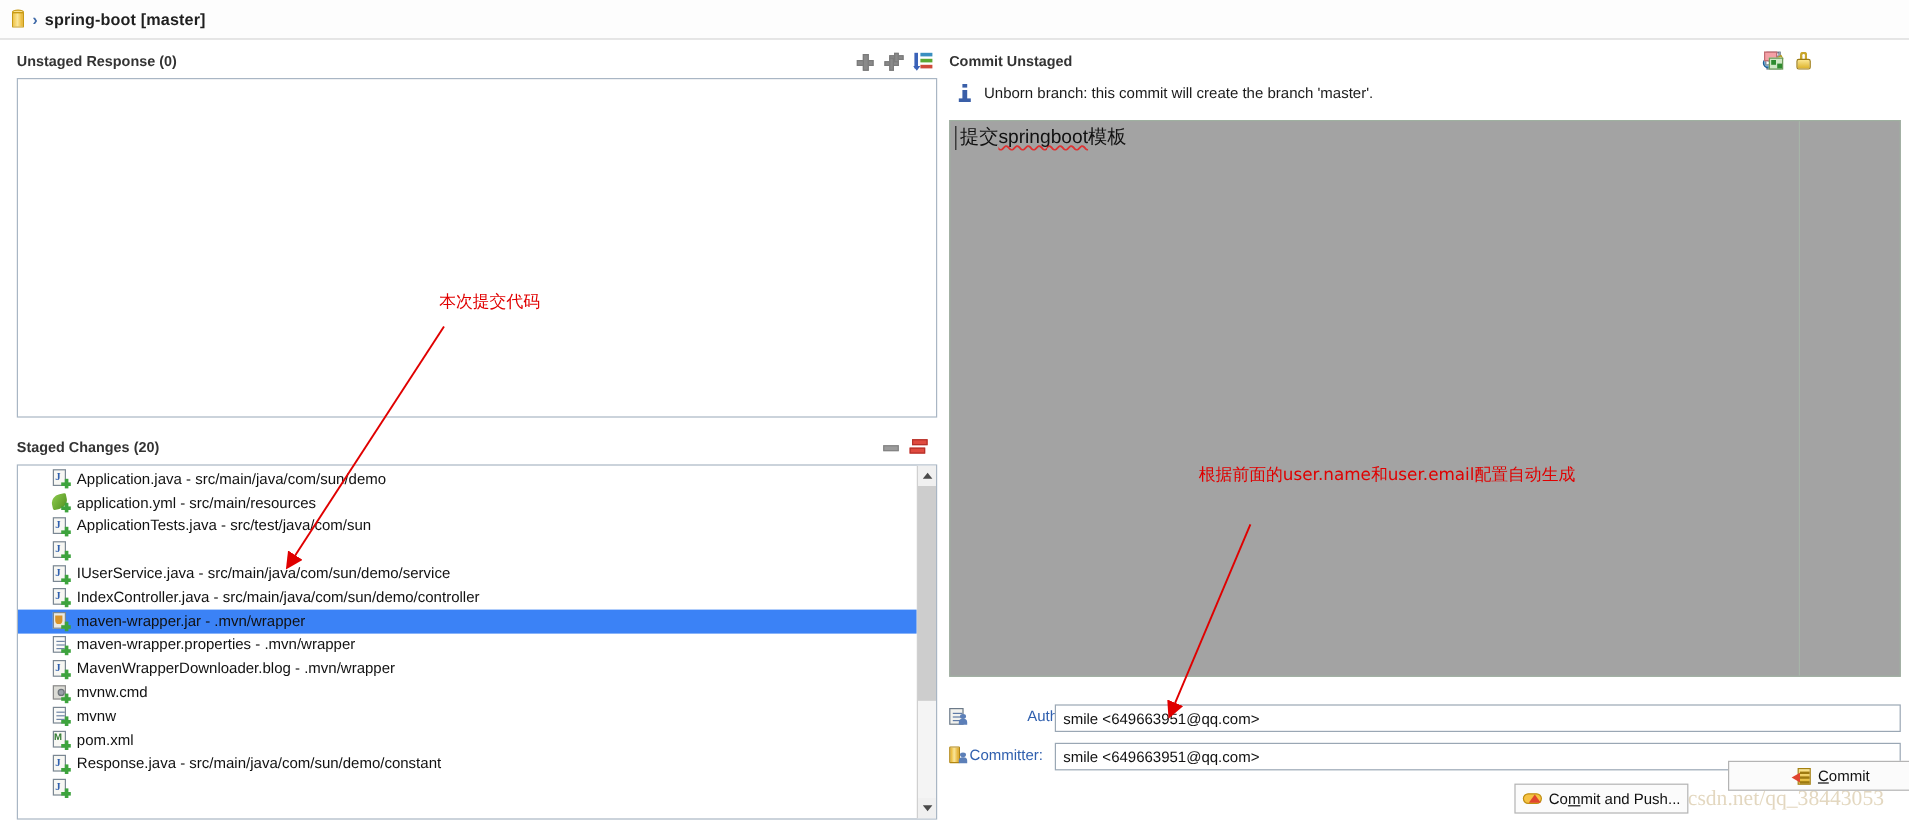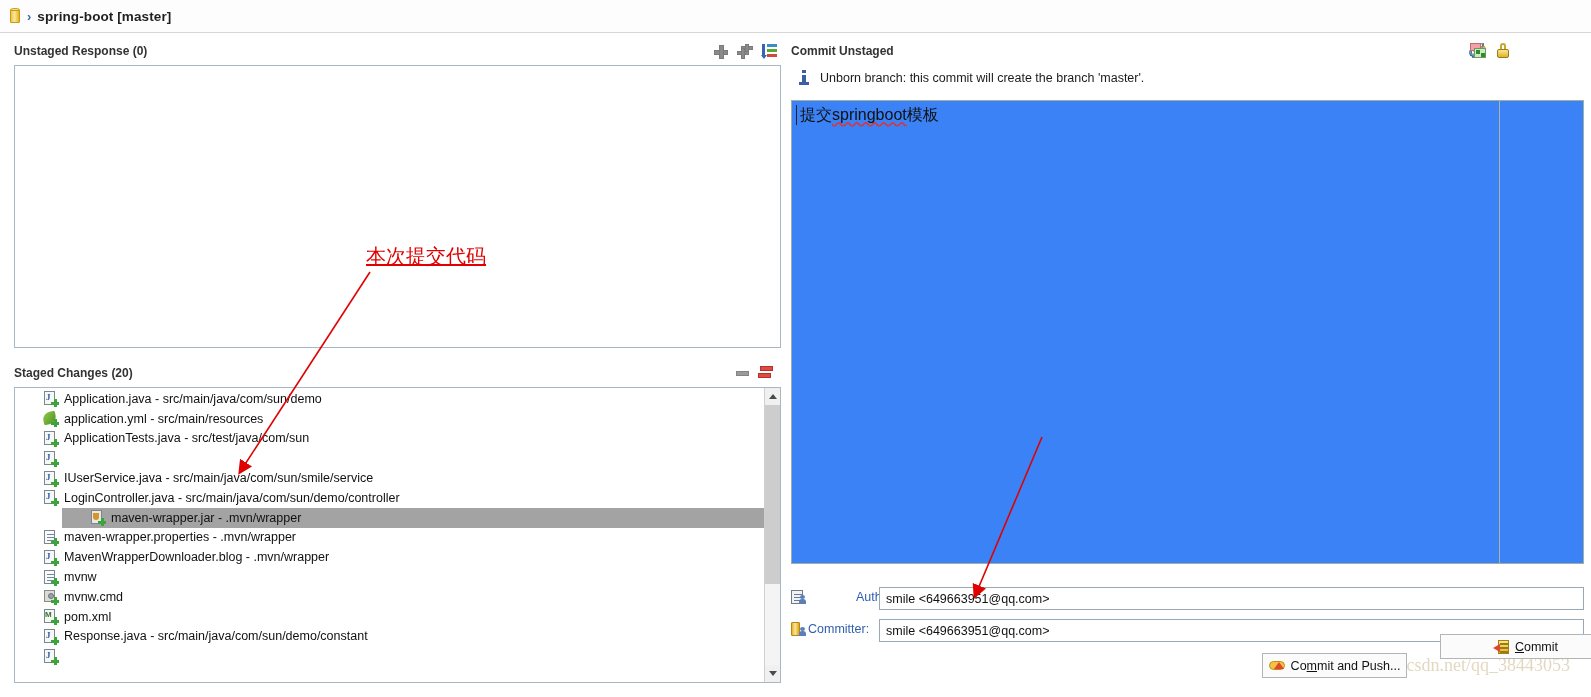--- a/index.html
+++ b/index.html
@@ -96,40 +96,40 @@
   .infoline { position:absolute; display:flex; align-items:center; gap:11px; }
   .ic-info { width:10px; height:15px; position:relative; }
   .ic-info .dot { position:absolute; left:3px; top:0; width:4px; height:3px; background:#3a5fa8; }
   .ic-info .stem { position:absolute; left:3px; top:5px; width:4px; height:10px; background:#3a5fa8; }
   .ic-info .base { position:absolute; left:0px; top:12px; width:10px; height:3px; background:#3a5fa8; }
   .info-text { font-size:12.5px; color:#1b1b1b; }
 
   
   #commit-msg-box {
     position:absolute; left:791px; top:100px; width:793px; height:464px;
-    background:#3b82f6; border:1px solid #9fb0a0;
+    background:#a3a3a3; border:1px solid #9fb0a0;
   }
   #commit-msg-box .margin-guide { position:absolute; left:707px; top:0; width:1px; height:100%;
     background:#a7b4a8; }
   #commit-msg-text {
     position:absolute; left:4px; top:4px; font-size:16px; color:#111;
     white-space:pre; line-height:20px;
     border-left:1px solid #222; padding-left:3px;
   }
   #commit-msg-text .sp {
     text-decoration: underline wavy #d33;
     text-decoration-skip-ink: none;
   }
 
   
   #staged-list-box { position:absolute; left:14px; top:387px; width:767px; height:296px;
     border:1px solid #a9b6c4; background:#fff; overflow:hidden; }
   .flist { position:absolute; left:0; top:1px; right:16px; }
   .frow { height:19.8px; display:flex; align-items:center; padding-left:28px; font-size:12.5px; color:#111; }
-  .frow.sel { background:#a3a3a3;margin-left:47px; }
+  .frow.sel { background:#3b82f6; }
   .fname { white-space:nowrap; }
   .ficon { width:15px; height:15px; position:relative; margin-right:6px; flex:none; }
 
   
   .fi-doc .pg { position:absolute; left:1px; top:0; width:11px; height:14px;
       background:#fafaf8; border:1px solid #7a8793; }
   .fi-doc .pg .l { position:absolute; left:2px; width:7px; height:1px; background:#6f86a6; }
   .fi-java .pg { position:absolute; left:1px; top:0; width:11px; height:14px;
       background:#f7f7f3; border:1px solid #7a8793; }
   .fi-java .j { position:absolute; left:3px; top:2px; font-size:9px; font-weight:bold;
@@ -199,22 +199,22 @@
   .ic-push .up { position:absolute; left:5px; top:3px; width:0; height:0;
      border-left:5px solid transparent; border-right:5px solid transparent; border-bottom:7px solid #e0452f; }
   .ic-commit { width:16px; height:14px; position:relative; }
   .ic-commit .blk { position:absolute; left:5px; top:0; width:11px; height:14px;
      background:linear-gradient(180deg,#fbe68f,#e0b32c); border:1px solid #a4800f; }
   .ic-commit .blk .s { position:absolute; left:1px; width:8px; height:2px; background:#9d7a10; }
   .ic-commit .ar { position:absolute; left:0; top:4px; width:0; height:0;
      border-top:4px solid transparent; border-bottom:4px solid transparent; border-right:7px solid #e0452f; }
 
   
-  .anno { position:absolute; color:#e00000; font-size:20px; white-space:nowrap;
-     font-family:"DejaVu Sans", sans-serif;text-decoration:underline; }
+  .anno { position:absolute; color:#e00000; font-size:14px; white-space:nowrap;
+     font-family:"DejaVu Sans", sans-serif; }
   .anno-svg { position:absolute; left:0; top:0; width:1591px; height:697px; pointer-events:none; }
 
   .watermark { position:absolute; font-size:18px; color:#d9c9a8; opacity:.72;
      white-space:nowrap; font-family:"Liberation Serif", serif; }
 </style>
 </head>
 <body>
 
 <div id="root">
 
@@ -319,33 +319,33 @@
 
       <div class="frow">
         <span class="ficon fi-java">
           <span class="pg"></span>
             <span class="j">J</span>
             <span class="add">
               <i class="h"></i>
               <i class="v"></i>
             </span>
           </span>
-        <span class="fname">IUserService.java - src/main/java/com/sun/smile/service</span>
-      </div>
-
-      <div class="frow">
-        <span class="ficon fi-java">
-          <span class="pg"></span>
-            <span class="j">J</span>
-            <span class="add">
-              <i class="h"></i>
-              <i class="v"></i>
-            </span>
-          </span>
-        <span class="fname">LoginController.java - src/main/java/com/sun/demo/controller</span>
+        <span class="fname">IUserService.java - src/main/java/com/sun/demo/service</span>
+      </div>
+
+      <div class="frow">
+        <span class="ficon fi-java">
+          <span class="pg"></span>
+            <span class="j">J</span>
+            <span class="add">
+              <i class="h"></i>
+              <i class="v"></i>
+            </span>
+          </span>
+        <span class="fname">IndexController.java - src/main/java/com/sun/demo/controller</span>
       </div>
 
       <div class="frow sel">
         <span class="ficon fi-jar">
           <span class="pg"></span>
             <span class="cup"></span>
             <span class="add">
               <i class="h"></i>
               <i class="v"></i>
             </span>
@@ -374,44 +374,44 @@
             <span class="j">J</span>
             <span class="add">
               <i class="h"></i>
               <i class="v"></i>
             </span>
           </span>
         <span class="fname">MavenWrapperDownloader.blog - .mvn/wrapper</span>
       </div>
 
       <div class="frow">
+        <span class="ficon fi-cmd">
+          <span class="pg"></span>
+            <span class="gear"></span>
+            <span class="add">
+              <i class="h"></i>
+              <i class="v"></i>
+            </span>
+          </span>
+        <span class="fname">mvnw.cmd</span>
+      </div>
+
+      <div class="frow">
         <span class="ficon fi-doc">
           <span class="pg">
               <span class="l" style="top:3px"></span>
               <span class="l" style="top:6px"></span>
               <span class="l" style="top:9px"></span>
             </span>
           <span class="add">
               <i class="h"></i>
               <i class="v"></i>
             </span>
           </span>
         <span class="fname">mvnw</span>
-      </div>
-
-      <div class="frow">
-        <span class="ficon fi-cmd">
-          <span class="pg"></span>
-            <span class="gear"></span>
-            <span class="add">
-              <i class="h"></i>
-              <i class="v"></i>
-            </span>
-          </span>
-        <span class="fname">mvnw.cmd</span>
       </div>
 
       <div class="frow">
         <span class="ficon fi-xml">
           <span class="pg"></span>
             <span class="m">M</span>
             <span class="add">
               <i class="h"></i>
               <i class="v"></i>
             </span>
@@ -547,20 +547,21 @@
           <span class="s" style="top:2px"></span>
           <span class="s" style="top:6px"></span>
           <span class="s" style="top:10px"></span>
         </span>
       <span class="ar"></span>
     </span>
     <span><span></span><span class="u">C</span><span>ommit</span></span>
   </div>
 
   <div class="anno" style="left:366px; top:243px;">本次提交代码</div>
+  <div class="anno" style="left:999px; top:387px;">根据前面的user.name和user.email配置自动生成</div>
 
   <svg class="anno-svg">
     <defs>
       <marker id="ah1" markerWidth="9" markerHeight="9" refX="7" refY="4.5" orient="auto">
         <path d="M0,0 L9,4.5 L0,9 z" fill="#e00000"></path>
       </marker>
     </defs>
     <line x1="370" y1="272" x2="240" y2="472" stroke="#e00000" stroke-width="1.6" marker-end="url(#ah1)"></line>
     <line x1="1042" y1="437" x2="975" y2="596" stroke="#e00000" stroke-width="1.6" marker-end="url(#ah1)"></line>
   </svg>

